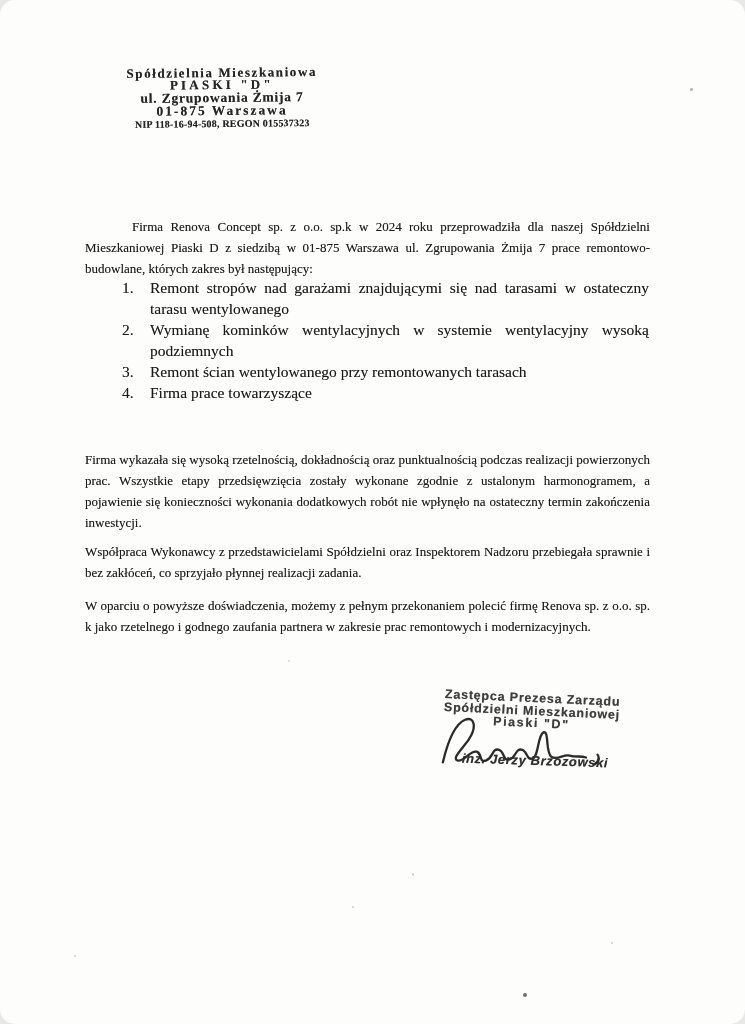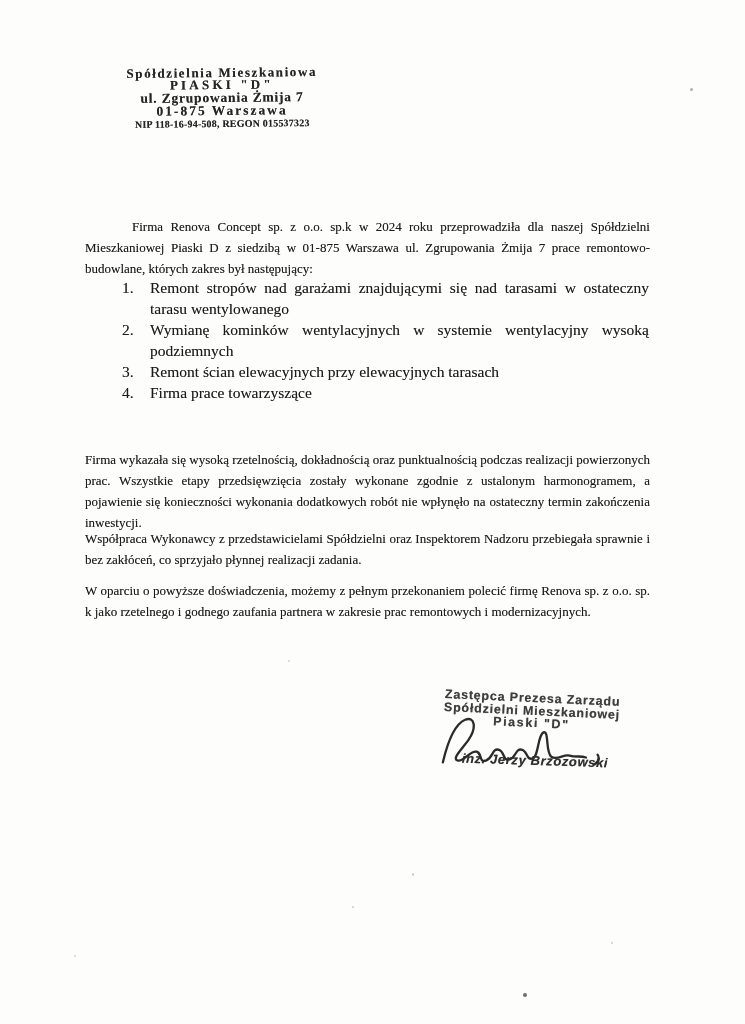--- a/index.html
+++ b/index.html
@@ -7,20 +7,21 @@
     background: #e8e8e8;
     font-family: "Liberation Serif", serif;
   }
   .page {
     position: relative;
     width: 745px; height: 1024px;
     margin: 0 auto;
     background: #fdfdfc;
     overflow: hidden;
     color: #1c1c1c;
+    border-radius: 15px;
   }
 
   
   .sender-stamp {
     position: absolute;
     left: 112px; top: 66px; width: 220px;
     text-align: center;
     transform: rotate(-0.6deg);
     color: #242424;
     text-shadow: 0 0 0.6px rgba(30,30,30,0.55);
@@ -36,22 +37,22 @@
     position: absolute;
     left: 85px; width: 565px;
     font-size: 13px;
     line-height: 21px;
     text-align: justify;
     color: #1b1b1b;
     text-shadow: 0 0 0.4px rgba(25,25,25,0.45);
   }
   .para-intro  { top: 203px; text-indent: 47px; }
   .para-body2  { top: 436px; }
-  .para-body3  { top: 515px; }
-  .para-body4  { top: 567px; }
+  .para-body3  { top: 528px; }
+  .para-body4  { top: 582px; }
 
   
   .scope-list {
     position: absolute;
     left: 122px; top: 277px; width: 527px;
     font-size: 15.5px; line-height: 21px;
     color: #1b1b1b;
     text-shadow: 0 0 0.4px rgba(25,25,25,0.45);
   }
   .scope-item { display: flex; }
@@ -112,21 +113,21 @@
     <div class="scope-item">
       <span class="num">1.</span>
       <span class="txt">Remont stropów nad garażami znajdującymi się nad tarasami w ostateczny tarasu wentylowanego</span>
     </div>
     <div class="scope-item">
       <span class="num">2.</span>
       <span class="txt">Wymianę kominków wentylacyjnych w systemie wentylacyjny wysoką podziemnych</span>
     </div>
     <div class="scope-item">
       <span class="num">3.</span>
-      <span class="txt">Remont ścian elewacyjnych przy elewacyjnych tarasach</span>
+      <span class="txt">Remont ścian wentylowanego przy remontowanych tarasach</span>
     </div>
     <div class="scope-item">
       <span class="num">4.</span>
       <span class="txt">Firma prace towarzyszące</span>
     </div>
   </div>
 
   <p class="bodytext para-body2">Firma wykazała się wysoką rzetelnością, dokładnością oraz punktualnością podczas realizacji powierzonych prac. Wszystkie etapy przedsięwzięcia zostały wykonane zgodnie z ustalonym harmonogramem, a pojawienie się konieczności wykonania dodatkowych robót nie wpłynęło na ostateczny termin zakończenia inwestycji.</p>
   <p class="bodytext para-body3">Współpraca Wykonawcy z przedstawicielami Spółdzielni oraz Inspektorem Nadzoru przebiegała sprawnie i bez zakłóceń, co sprzyjało płynnej realizacji zadania.</p>
   <p class="bodytext para-body4">W oparciu o powyższe doświadczenia, możemy z pełnym przekonaniem polecić firmę Renova sp. z o.o. sp. k jako rzetelnego i godnego zaufania partnera w zakresie prac remontowych i modernizacyjnych.</p>

